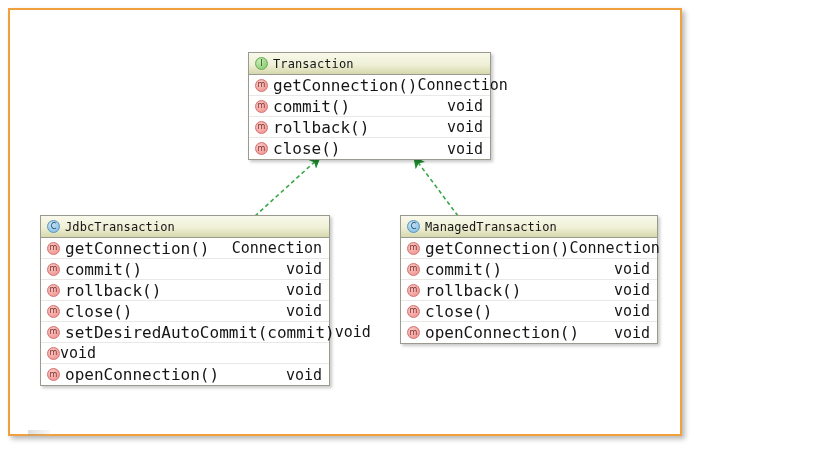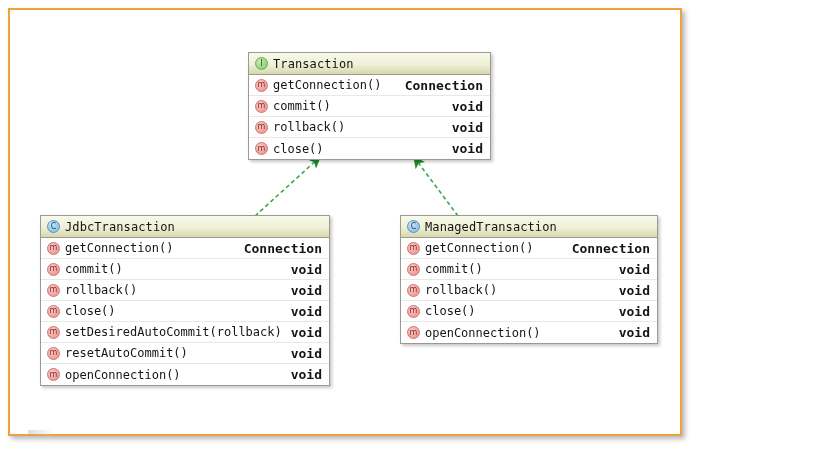--- a/index.html
+++ b/index.html
@@ -71,33 +71,32 @@
   .member-row {
     height: 21px;
     display: flex;
     align-items: center;
     padding: 0 7px 0 6px;
     border-bottom: 1px solid #e8e8e4;
     box-sizing: border-box;
   }
   .member-row:last-child { border-bottom: none; }
   .member-name {
-    font-size: 12px;
+    font-size: 16px;
     color: #151515;
     margin-left: 5px;
     white-space: nowrap;
     flex: 1 1 auto;
   }
   .member-type {
-    font-size: 13px;
+    font-size: 15px;
     color: #151515;
     white-space: nowrap;
     flex: 0 0 auto;
     text-align: right;
-    font-weight: bold;
   }
 
   
   .badge {
     flex: 0 0 auto;
     width: 13px;
     height: 13px;
     border-radius: 50%;
     display: inline-flex;
     align-items: center;
@@ -201,26 +200,25 @@
         <span class="member-name">rollback()</span>
         <span class="member-type">void</span>
       </div>
       <div class="member-row">
         <span class="badge badge-method">m</span>
         <span class="member-name">close()</span>
         <span class="member-type">void</span>
       </div>
       <div class="member-row">
         <span class="badge badge-method">m</span>
-        <span class="member-name">setDesiredAutoCommit(rollback)</span>
-        <span class="member-type">void</span>
-      </div>
-      <div class="member-row">
-        <span class="badge badge-method">m</span>
-        <span class="member-name">resetAutoCommit()</span>
+        <span class="member-name">setDesiredAutoCommit(commit)</span>
+        <span class="member-type">void</span>
+      </div>
+      <div class="member-row">
+        <span class="badge badge-method">m</span>
         <span class="member-type">void</span>
       </div>
       <div class="member-row">
         <span class="badge badge-method">m</span>
         <span class="member-name">openConnection()</span>
         <span class="member-type">void</span>
       </div>
     </div>
   </div>
 

